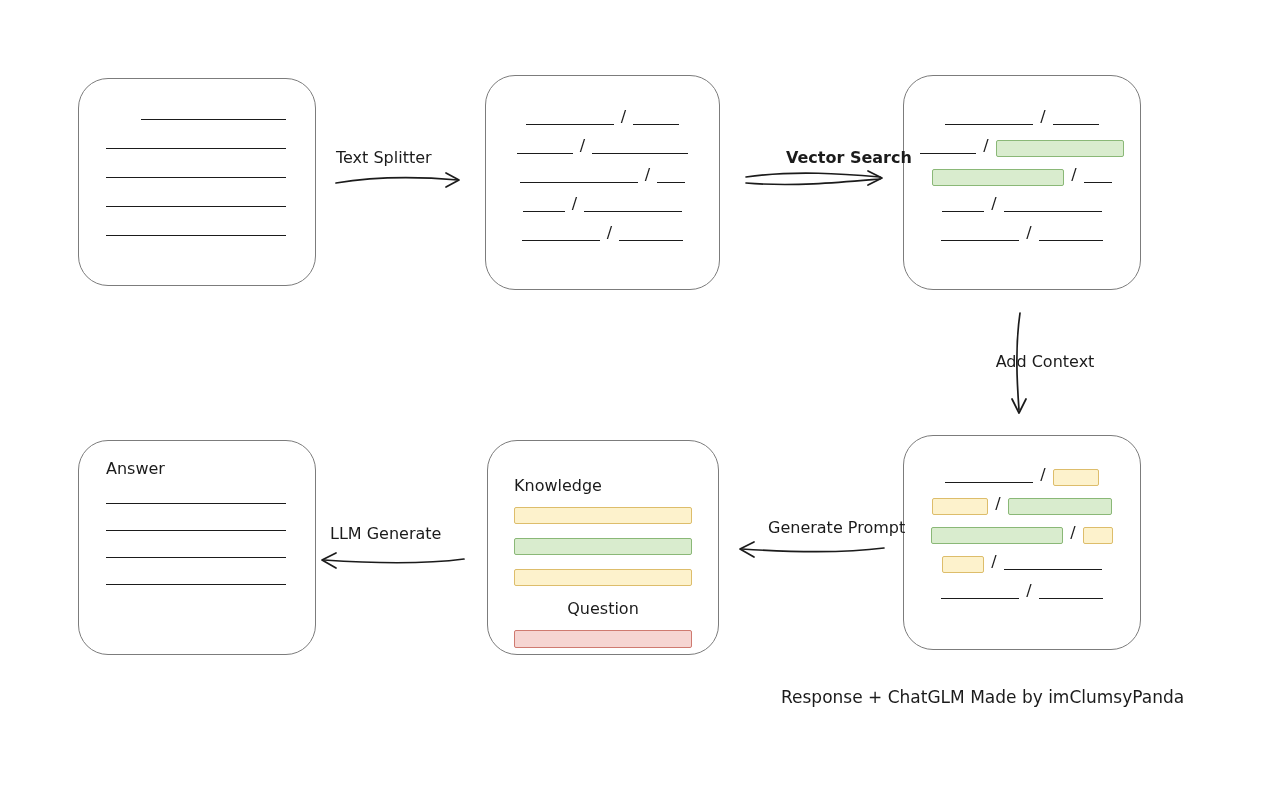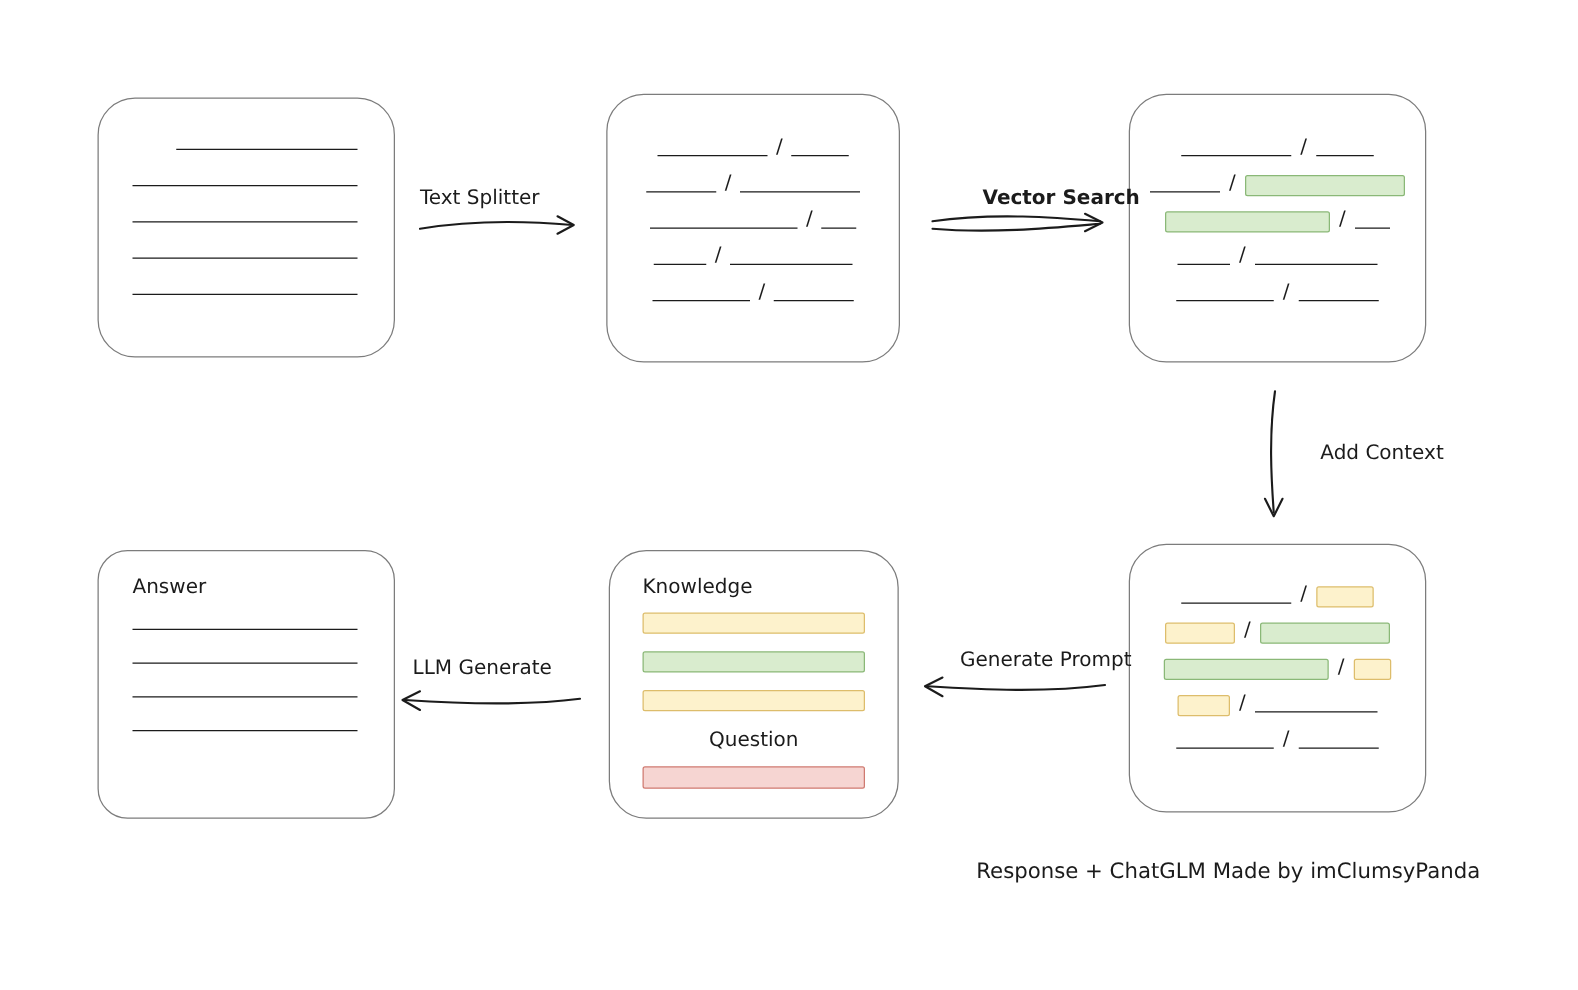--- a/index.html
+++ b/index.html
@@ -38,38 +38,38 @@
   .rows-left .seg-row { justify-content:flex-start; }
 
   .seg { display:inline-block; }
   .seg.line  { height:0; border-bottom:1.6px solid var(--ink,#1b1b1b); margin-bottom:3px; }
   .seg.green { height:17px; background:var(--green-fill,#d9ecce); border:1.3px solid var(--green-border,#8ab877); border-radius:2px; }
   .seg.yellow{ height:17px; background:var(--yellow-fill,#fdf2cc); border:1.3px solid var(--yellow-border,#ddbd6b); border-radius:2px; }
   .seg.red   { height:18px; background:var(--red-fill,#f6d5d2); border:1.3px solid var(--red-border,#cf7a70); border-radius:2px; }
   .slash { font-size:16px; line-height:20px; margin-bottom:1px; color:var(--ink,#1b1b1b); }
 
   .inner-label { font-size:16px; line-height:20px; color:var(--ink,#1b1b1b); }
-  #box-prompt { padding:18px 26px 0 26px; }
+  #box-prompt { padding:35px 26px 0 26px; }
   #box-prompt .bars .seg-row { height:31px; align-items:center; justify-content:flex-start; }
   #box-prompt .bars.knowledge-bars { margin-top:4px; }
   #box-prompt .question-title { margin-top:6px;text-align:center; }
   #box-prompt .bars.question-bars { margin-top:4px; }
 
-  #box-answer { padding:18px 27px 0 27px;border-radius:24px; }
+  #box-answer { padding:18px 27px 0 27px; }
   #box-answer .rows { padding:0; }
   #box-answer .seg-row { height:27px; justify-content:flex-start; }
   #box-answer .seg.line { margin-bottom:2px; }
 
   .flow-label {
     position:absolute; font-size:16px; line-height:20px;
     color:var(--ink,#1b1b1b); white-space:nowrap;
   }
   #lbl-text-splitter   { left:336px;  top:148px; width:126px; }
   #lbl-vector-search   { left:786px;  top:148px; width:136px;font-weight:bold; }
-  #lbl-add-context     { left:1035px; top:352px; width:120px; text-align:right; }
+  #lbl-add-context     { left:985px; top:352px; width:120px; text-align:center; }
   #lbl-generate-prompt { left:768px;  top:518px; width:146px; }
   #lbl-llm-response    { left:330px;  top:524px; width:128px; }
   #lbl-credit          { left:781px;  top:687px; width:420px; font-size:17px; text-align:left; }
 </style>
 </head>
 <body>
 
 <svg class="arrows-layer" viewBox="0 0 1262 792">
   <g>
     <path d="M336 183 C 378 176, 424 177, 458 180"></path>

